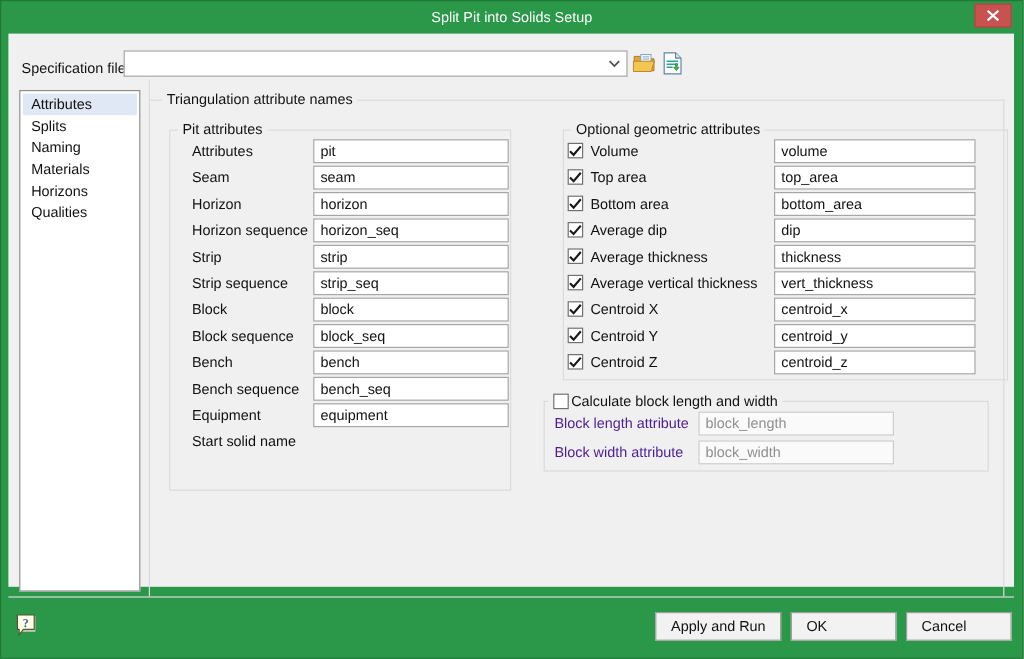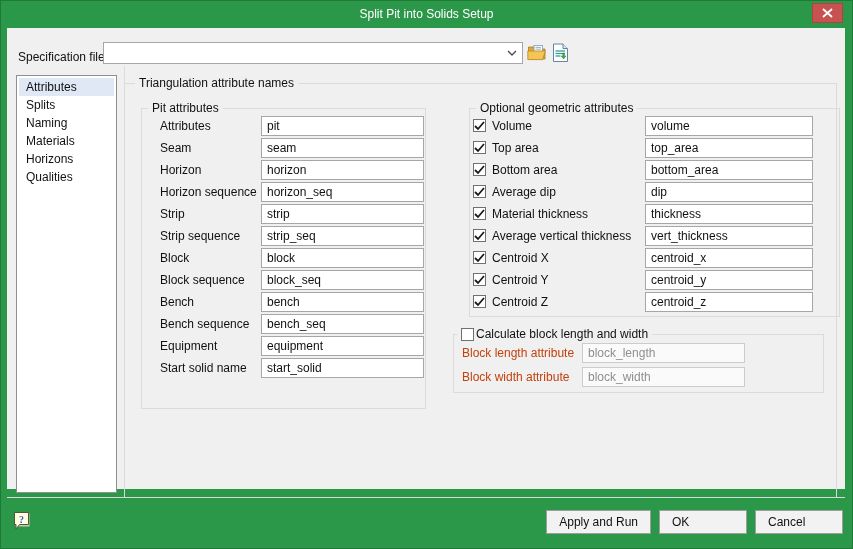--- a/index.html
+++ b/index.html
@@ -45,21 +45,21 @@
   .calc-legend{left:3px;display:flex;align-items:center;gap:2px;}
 
   .frow{position:relative;height:22px;}
   .crow{position:relative;height:24px;}
   .flabel{position:absolute;left:8px;top:0;line-height:20px;white-space:nowrap;}
   .textbox{position:absolute;top:0;height:20px;background:#fff;border:1px solid #a6a6a6;
     line-height:18px;padding-left:5px;white-space:nowrap;overflow:hidden;}
   .pit-group .textbox{left:109px;width:163px;}
   .opt-group .flabel{left:22px;}
   .opt-group .textbox{left:175px;width:168px;}
-  .calc-group .flabel{color:#c2410c;}
+  .calc-group .flabel{color:#4c1d95;}
   .calc-group .textbox{left:128px;width:163px;background:#fafafa;border-color:#cccccc;color:#8f8f8f;}
 
   .checkbox{position:absolute;left:3px;top:3px;width:13px;height:13px;background:#fff;
     border:1px solid #707070;display:flex;align-items:center;justify-content:center;}
   .checkbox svg{visibility:hidden;}
   .checkbox.checked svg{visibility:visible;}
   .calc-legend .checkbox{position:static;flex:none;}
 
   
   .divider{position:absolute;left:0;right:0;top:469px;height:1px;background:#d9d9d9;}
@@ -194,21 +194,20 @@
             <div class="textbox">bench_seq</div>
           </div>
 
           <div class="frow">
             <span class="flabel">Equipment</span>
             <div class="textbox">equipment</div>
           </div>
 
           <div class="frow">
             <span class="flabel">Start solid name</span>
-            <div class="textbox">start_solid</div>
           </div>
 
       </div>
 
       <div class="group opt-group">
         <span class="legend">Optional geometric attributes</span>
 
           <div class="frow">
             <span class="checkbox checked">
               <svg width="11" height="10" viewBox="0 0 11 10">
@@ -248,21 +247,21 @@
             <span class="flabel">Average dip</span>
             <div class="textbox">dip</div>
           </div>
 
           <div class="frow">
             <span class="checkbox checked">
               <svg width="11" height="10" viewBox="0 0 11 10">
                 <polyline points="1,5 4,8 10,1" fill="none" stroke="#1a1a1a" stroke-width="1.8"></polyline>
               </svg>
             </span>
-            <span class="flabel">Material thickness</span>
+            <span class="flabel">Average thickness</span>
             <div class="textbox">thickness</div>
           </div>
 
           <div class="frow">
             <span class="checkbox checked">
               <svg width="11" height="10" viewBox="0 0 11 10">
                 <polyline points="1,5 4,8 10,1" fill="none" stroke="#1a1a1a" stroke-width="1.8"></polyline>
               </svg>
             </span>
             <span class="flabel">Average vertical thickness</span>

